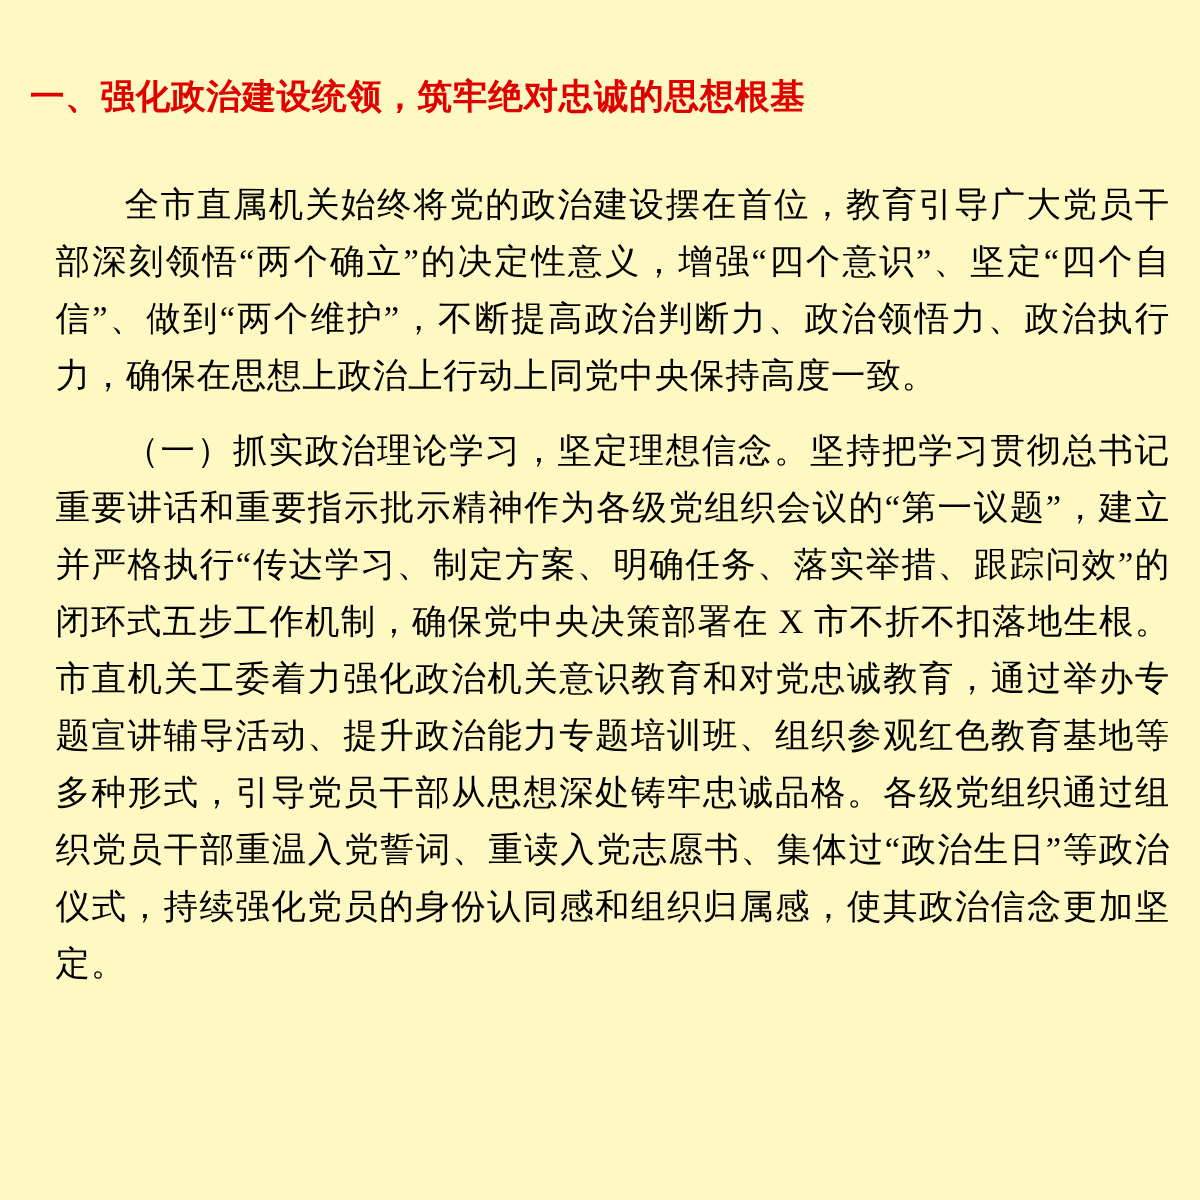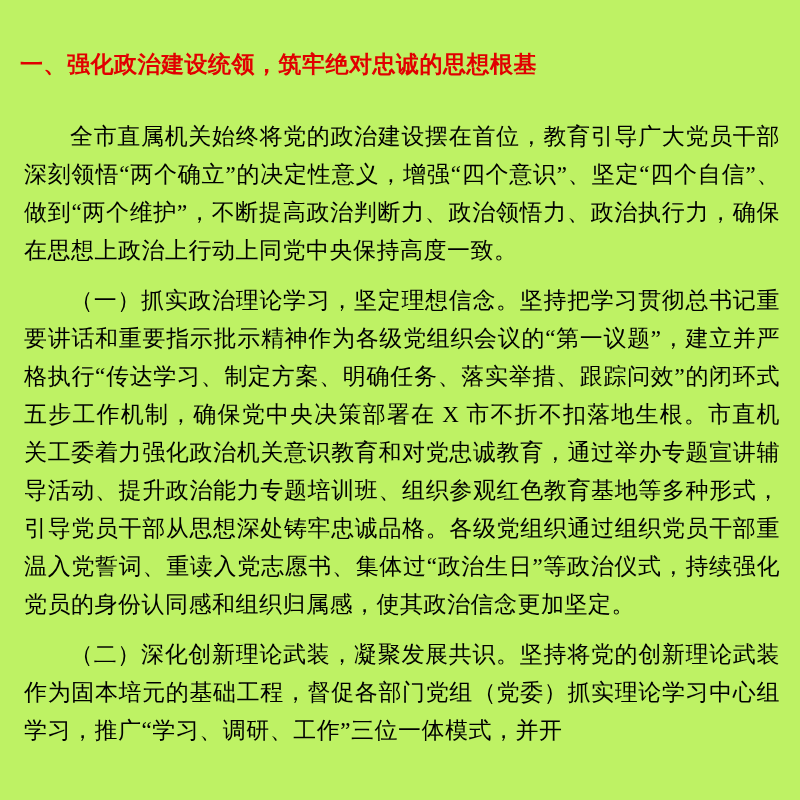--- a/index.html
+++ b/index.html
@@ -11,35 +11,35 @@
     width: 800px;
     height: 800px;
     overflow: hidden;
     font-family: "Liberation Serif", "DejaVu Serif", serif;
   }
   .page {
     box-sizing: border-box;
     width: 800px;
     height: 800px;
     padding: 50px 20px 0 20px;
-    background: #bef264;
+    background: #fef9c3;
   }
   .doc-heading {
     font-size: 23px;
     line-height: 30px;
     font-weight: bold;
     color: #e10000;
     margin: 0 0 38px 0;
     letter-spacing: 0.5px;
   }
   .doc-paragraph {
     font-size: 23px;
     line-height: 38px;
     color: #000000;
-    margin: 0 0 12px 4px;
+    margin: 0 0 12px 17px;
     text-indent: 2em;
     text-align: justify;
     text-justify: inter-character;
     letter-spacing: 0.5px;
   }
   .doc-paragraph .lead {
     font-weight: normal;
   }
 </style>
 </head>
@@ -50,17 +50,14 @@
   <h1 class="doc-heading">一、强化政治建设统领，筑牢绝对忠诚的思想根基</h1>
 
   <p class="doc-paragraph">
     <span class="lead"></span><span>全市直属机关始终将党的政治建设摆在首位，教育引导广大党员干部深刻领悟“两个确立”的决定性意义，增强“四个意识”、坚定“四个自信”、做到“两个维护”，不断提高政治判断力、政治领悟力、政治执行力，确保在思想上政治上行动上同党中央保持高度一致。</span>
   </p>
 
   <p class="doc-paragraph">
     <span class="lead">（一）抓实政治理论学习，坚定理想信念。</span><span>坚持把学习贯彻总书记重要讲话和重要指示批示精神作为各级党组织会议的“第一议题”，建立并严格执行“传达学习、制定方案、明确任务、落实举措、跟踪问效”的闭环式五步工作机制，确保党中央决策部署在 X 市不折不扣落地生根。市直机关工委着力强化政治机关意识教育和对党忠诚教育，通过举办专题宣讲辅导活动、提升政治能力专题培训班、组织参观红色教育基地等多种形式，引导党员干部从思想深处铸牢忠诚品格。各级党组织通过组织党员干部重温入党誓词、重读入党志愿书、集体过“政治生日”等政治仪式，持续强化党员的身份认同感和组织归属感，使其政治信念更加坚定。</span>
   </p>
 
-  <p class="doc-paragraph">
-    <span class="lead">（二）深化创新理论武装，凝聚发展共识。</span><span>坚持将党的创新理论武装作为固本培元的基础工程，督促各部门党组（党委）抓实理论学习中心组学习，推广“学习、调研、工作”三位一体模式，并开</span>
-  </p>
 
 </div>
 
 </body></html>

